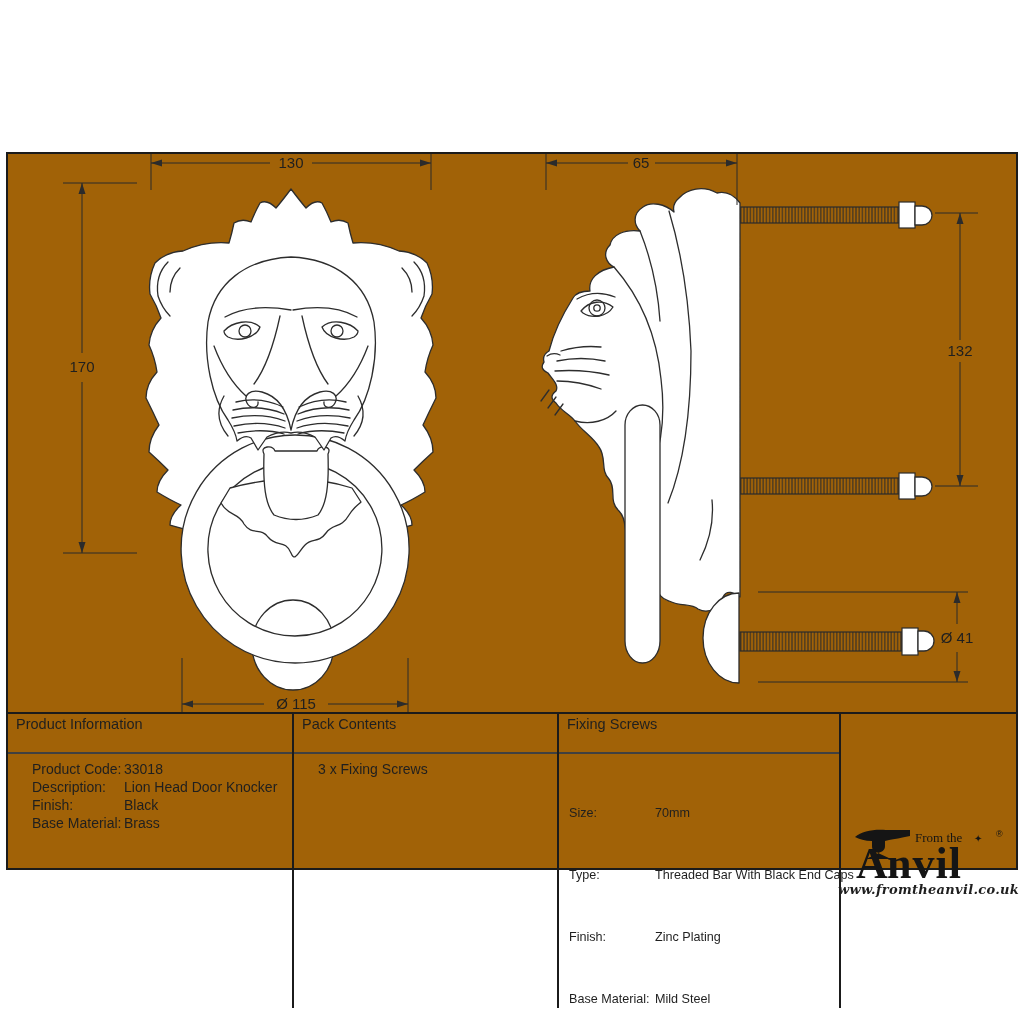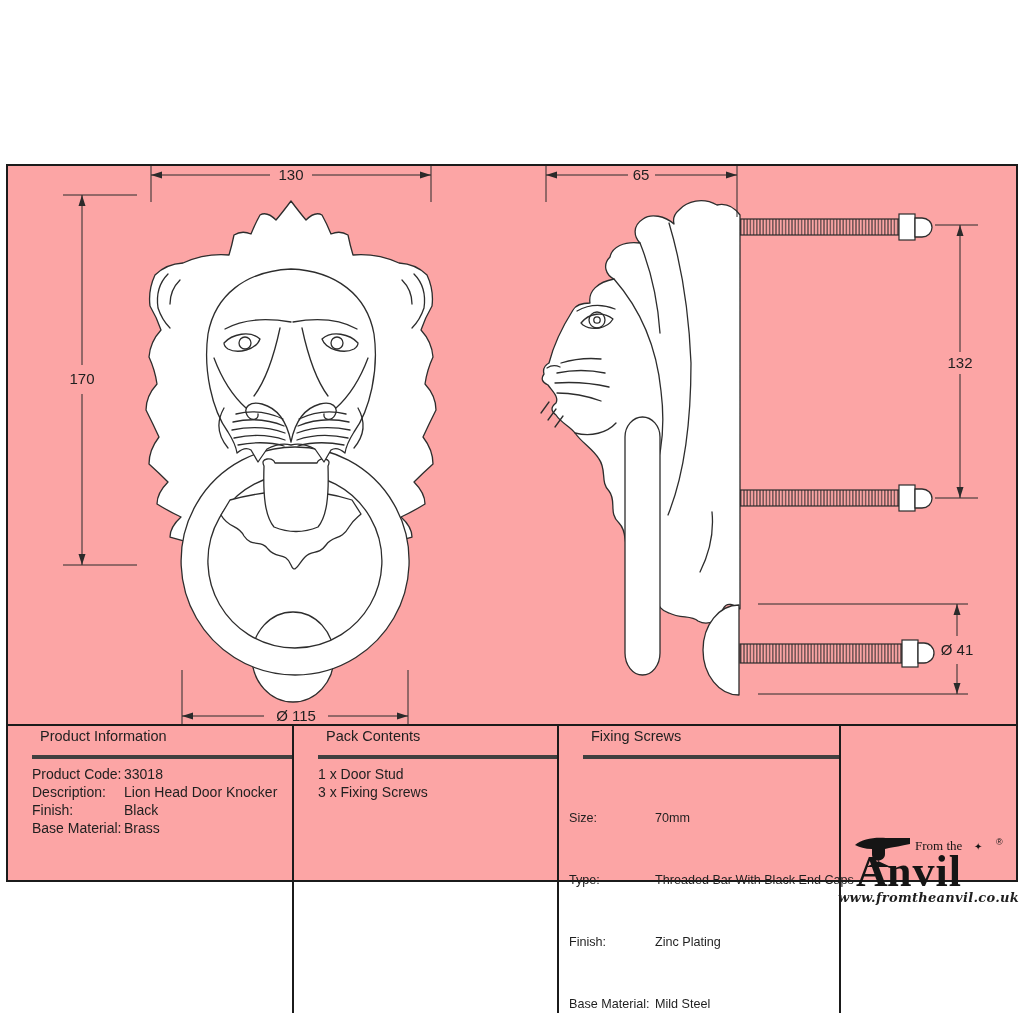--- a/index.html
+++ b/index.html
@@ -1,24 +1,24 @@
 <!DOCTYPE html>
 <html><head>
 <meta charset="utf-8">
 <style>
   html,body{margin:0;padding:0;background:#ffffff;}
   body{width:1024px;height:1024px;position:relative;font-family:"Liberation Sans",sans-serif;color:#1f1f1f;}
-  .sheet{position:absolute;left:6px;top:164px;width:1008px;height:714px;border:2px solid #1b1b1b;background:#fca5a5;}
+  .sheet{position:absolute;left:6px;top:152px;width:1008px;height:714px;border:2px solid #1b1b1b;background:#a16207;}
   .drawing{width:1008px;height:558px;position:relative;overflow:hidden;}
   .drawing svg{display:block;}
   .note-row{height:32px;border-top:2px solid #1b1b1b;display:flex;align-items:center;padding-left:8px;font-size:14.5px;}
   .grid{height:120px;border-top:2px solid #1b1b1b;display:grid;grid-template-columns:286px 265px 282px 1fr;}
   .col{border-right:2px solid #1b1b1b;display:flex;flex-direction:column;min-width:0;}
   .col:last-child{border-right:none;}
-  .hdr{height:20px;border-bottom:4px solid #404040;padding:2px 0 7px 8px;font-size:14.5px;margin-left:24px;}
+  .hdr{height:20px;border-bottom:2px solid #404040;padding:2px 0 16px 8px;font-size:14.5px;}
   .colbody{padding:6px 4px 0 24px;font-size:14px;}
   .kv{display:grid;grid-template-columns:92px 1fr;line-height:18px;white-space:nowrap;}
   .colC .colbody{padding-left:10px;font-size:12.6px;}
   .colC .kv{grid-template-columns:86px 1fr;margin-top:44px;}
   .pc-line{line-height:18px;white-space:nowrap;}
   .logo-cell{align-items:center;justify-content:center;display:flex;flex-direction:column;}
   .logo-web{font-family:"DejaVu Serif",serif;font-style:italic;font-size:13px;font-weight:bold;margin-top:-4px;letter-spacing:0.3px;}
   .dimtext{font-size:15px;fill:#1f1f1f;font-family:"Liberation Sans",sans-serif;}
   .ln{stroke:#2b2b2b;stroke-width:1;fill:none;}
   .arr{fill:#2b2b2b;stroke:none;}
@@ -152,21 +152,20 @@
         <div class="kv">
             <span>Base Material:</span>
             <span>Brass</span>
           </div>
       </div>
     </div>
 
     <div class="col colB">
       <div class="hdr">Pack Contents</div>
       <div class="colbody">
-        <div class="pc-line">1 x Door Stud</div>
         <div class="pc-line">3 x Fixing Screws</div>
       </div>
     </div>
 
     <div class="col colC">
       <div class="hdr">Fixing Screws</div>
       <div class="colbody">
         <div class="kv">
             <span>Size:</span>
             <span>70mm</span>

